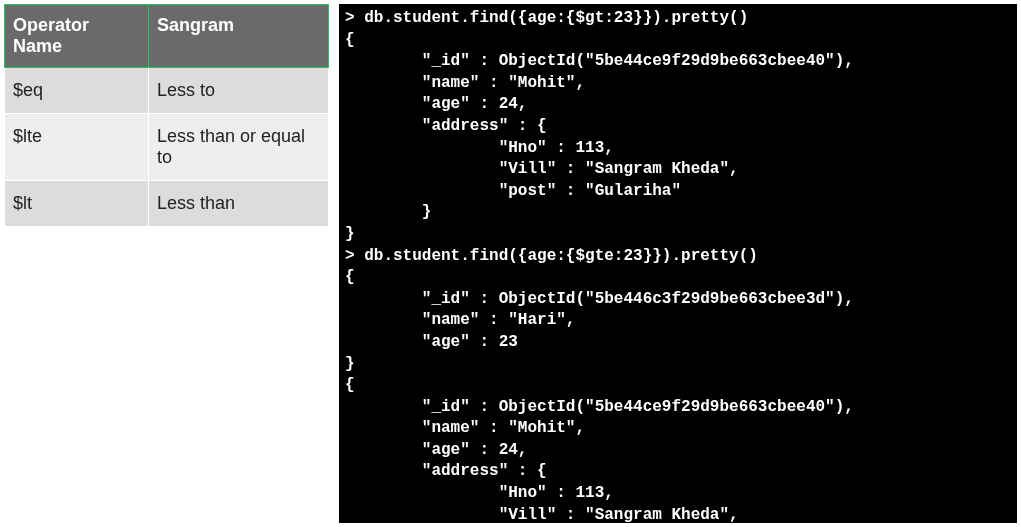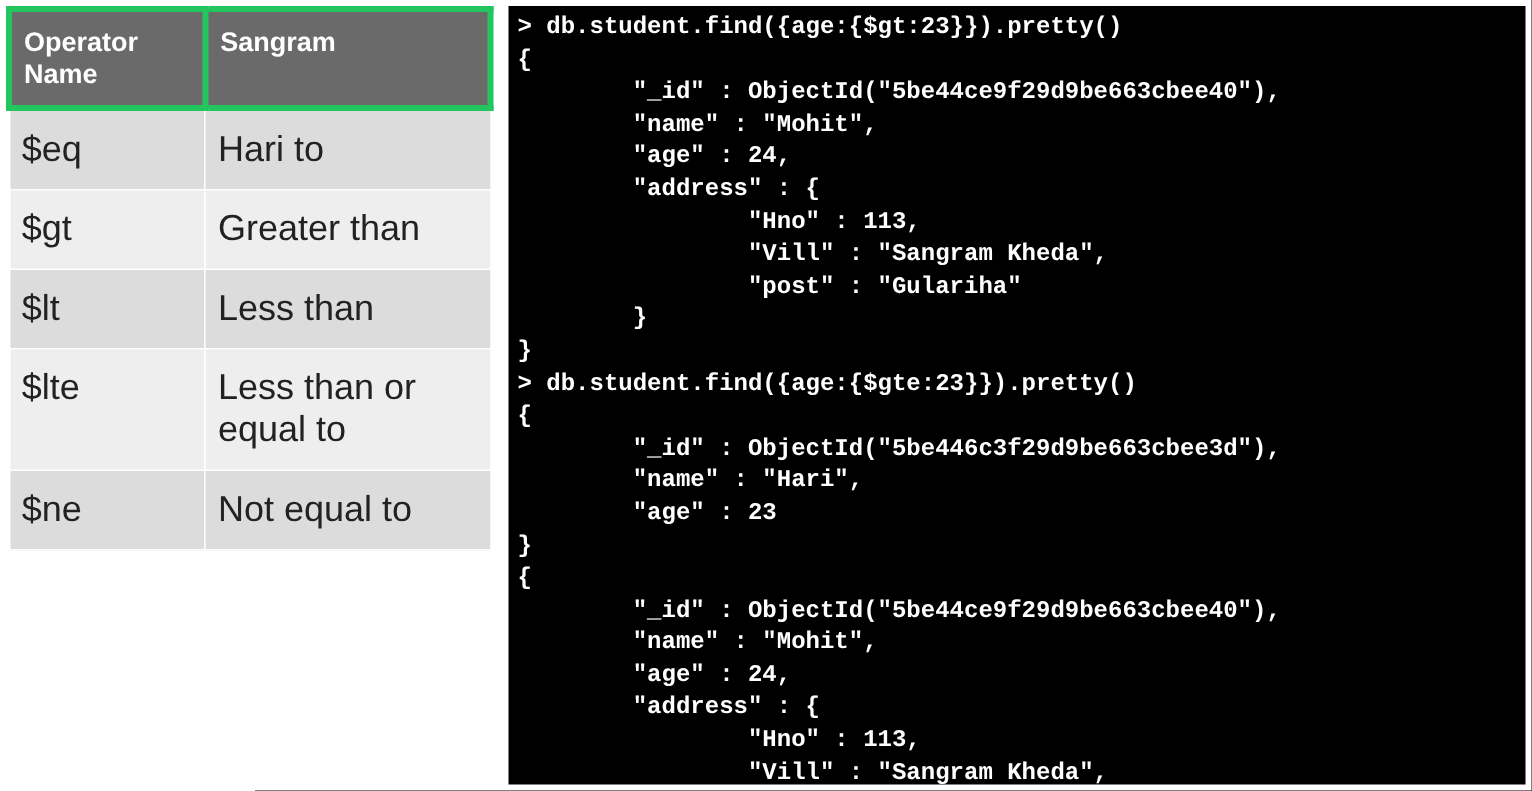--- a/index.html
+++ b/index.html
@@ -22,28 +22,28 @@
     table {
       border-collapse: collapse;
       width: 100%;
     }
     thead th {
       background: #6a6a6a;
       color: #ffffff;
       font-weight: bold;
       text-align: left;
       padding: 10px 8px;
-      border: 4px solid #22c55e;
+      border: 1px solid #22c55e;
       font-size: 18px;
       vertical-align: top;
     }
     tbody td {
       padding: 12px 8px;
       border: 1px solid #ffffff;
-      font-size: 24px;
+      font-size: 18px;
       color: #222222;
       vertical-align: top;
     }
     tbody tr:nth-child(odd) td {
       background: #dcdcdc;
     }
     tbody tr:nth-child(even) td {
       background: #eeeeee;
     }
     .terminal-section {
@@ -67,37 +67,29 @@
   <table>
     <thead>
       <tr>
         <th>Operator Name</th>
         <th>Sangram</th>
       </tr>
     </thead>
     <tbody>
       <tr>
         <td>$eq</td>
-        <td>Hari to</td>
-      </tr>
-      <tr>
-        <td>$gt</td>
-        <td>Greater than</td>
-      </tr>
-      <tr>
-        <td>$lt</td>
-        <td>Less than</td>
+        <td>Less to</td>
       </tr>
       <tr>
         <td>$lte</td>
         <td>Less than or equal to</td>
       </tr>
       <tr>
-        <td>$ne</td>
-        <td>Not equal to</td>
+        <td>$lt</td>
+        <td>Less than</td>
       </tr>
     </tbody>
   </table>
 </div>
 
 <div class="terminal-section">&gt; db.student.find({age:{$gt:23}}).pretty()
 {
         "_id" : ObjectId("5be44ce9f29d9be663cbee40"),
         "name" : "Mohit",
         "age" : 24,

